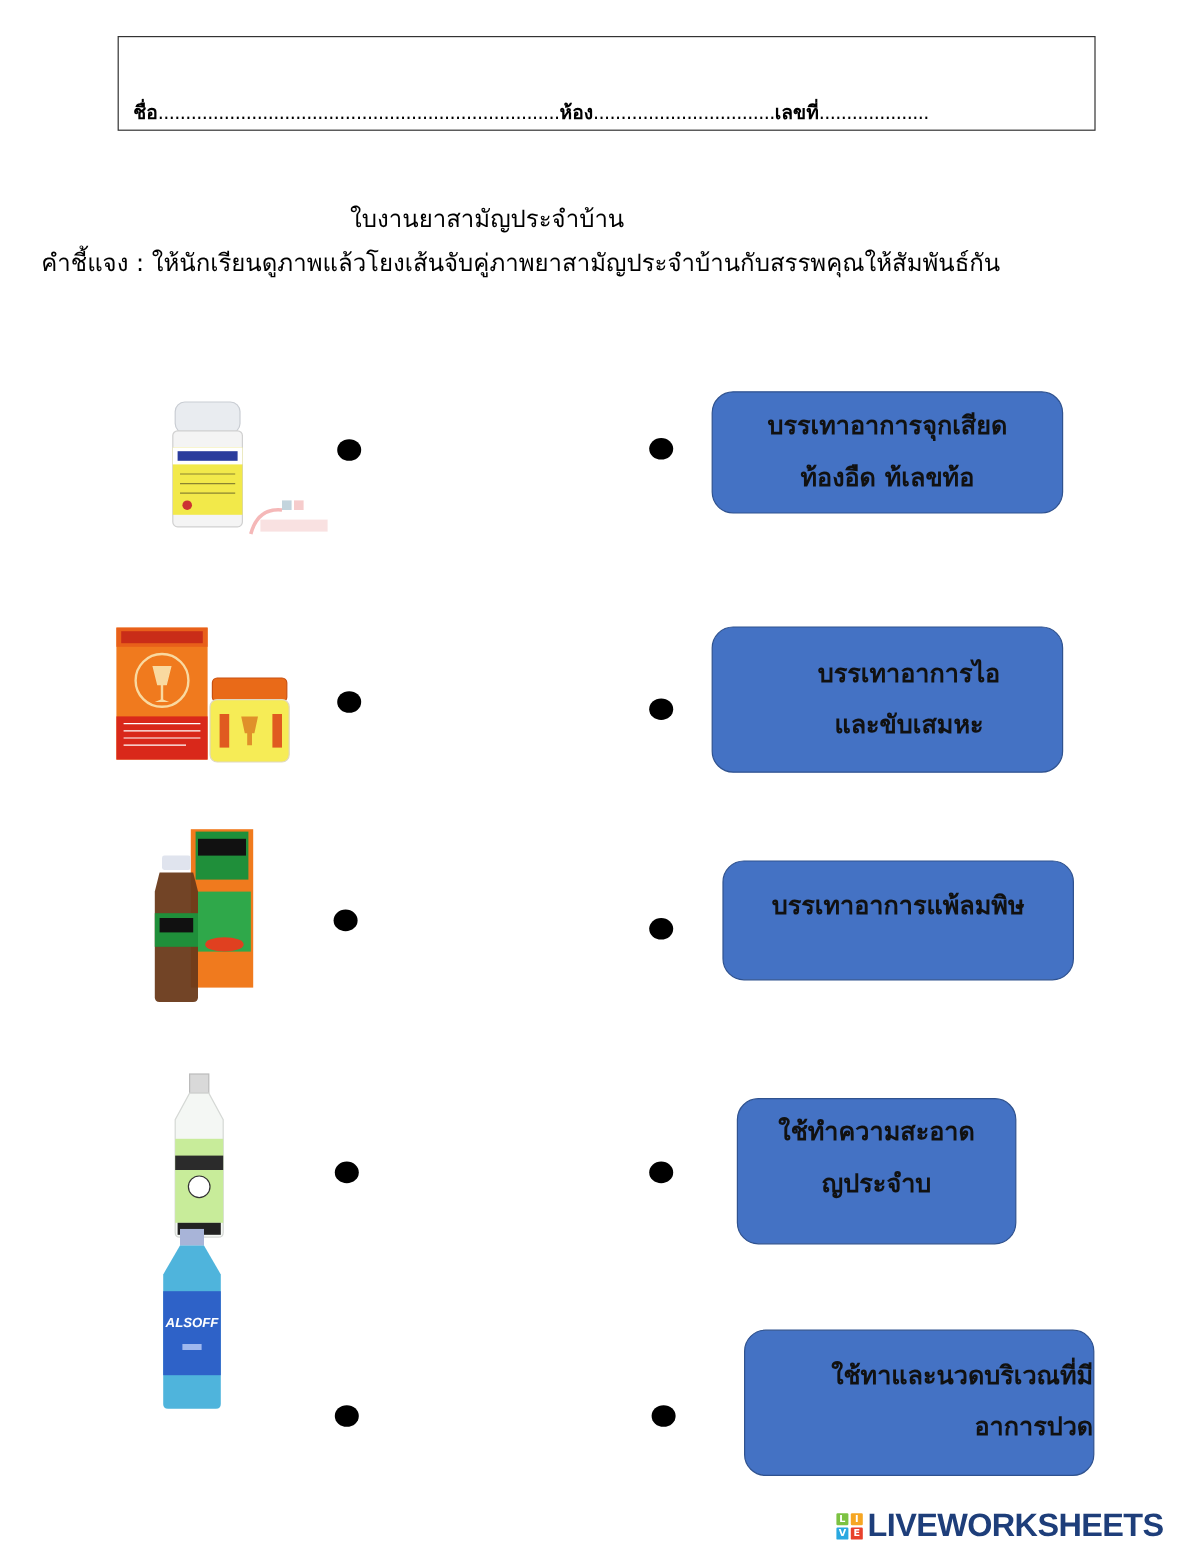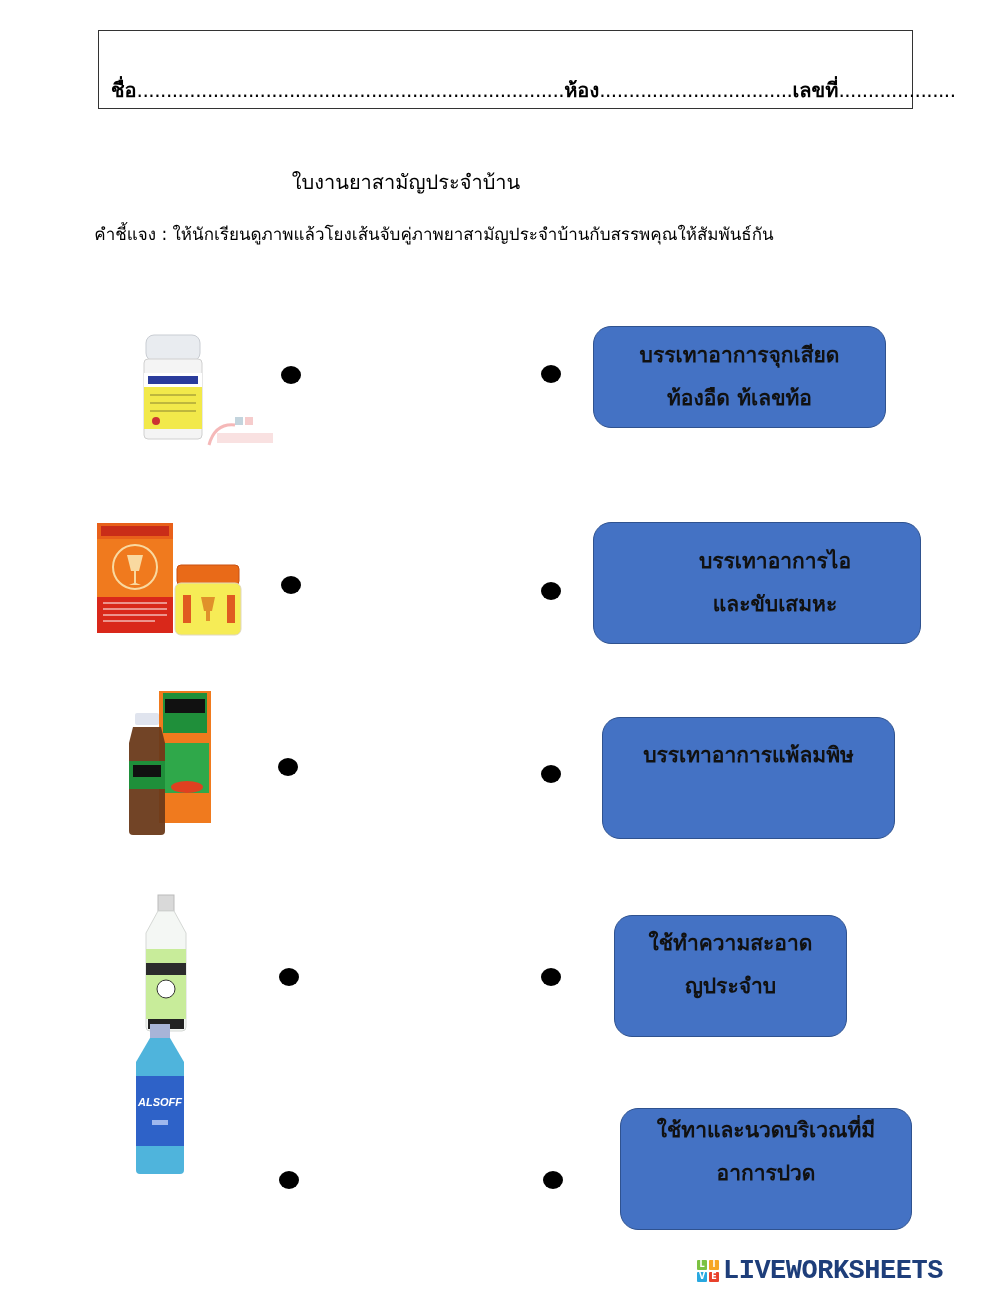--- a/index.html
+++ b/index.html
@@ -1,37 +1,37 @@
 <!DOCTYPE html>
 <html><head>
 <meta charset="utf-8">
 <style>
   * { box-sizing: border-box; margin: 0; padding: 0; }
   html, body { width: 1000px; height: 1291px; background: #ffffff; overflow: hidden; }
   body { position: relative; font-family: "DejaVu Sans", "Liberation Sans", sans-serif; color: #000; }
 
   .name-box { position: absolute; left: 98px; top: 30px; width: 815px; height: 79px; border: 1px solid #333; }
-  .name-line { position: absolute; left: 12px; bottom: 2px; font-size: 20px; font-weight: bold; white-space: nowrap; letter-spacing: 0; }
+  .name-line { position: absolute; left: 12px; bottom: 2px; font-size: 16px; font-weight: bold; white-space: nowrap; letter-spacing: 0; }
   .name-line .dots { font-weight: normal; letter-spacing: -0.5px; }
 
   .title { position: absolute; top: 166px; left: 0; width: 812px; text-align: center; font-size: 20px; }
-  .instruction { position: absolute; top: 220px; left: 0; width: 868px; text-align: center; font-size: 17px; }
+  .instruction { position: absolute; top: 203px; left: 0; width: 868px; text-align: center; font-size: 20px; }
 
   .product { position: absolute; }
   .dot { position: absolute; width: 20px; height: 18px; border-radius: 50%; background: #000; }
 
   .answer-box { position: absolute; background: #4472c4; border: 1.5px solid #2f528f; border-radius: 18px;
     display: flex; flex-direction: column; align-items: center; justify-content: center; text-align: center;
     font-size: 21px; font-weight: bold; color: #111; line-height: 1.0; }
   .answer-box span { display: block; margin: 11px 0; }
 
   .logo { position: absolute; left: 697px; top: 1256px; display: flex; align-items: center; }
   .logo-grid { display: grid; grid-template-columns: 10px 10px; grid-template-rows: 10px 10px; gap: 2px; margin-right: 4px; }
   .logo-grid div { font-size: 8px; font-weight: bold; color: #fff; text-align: center; line-height: 10px; border-radius: 1px; }
-  .logo-text { font-size: 27px; font-weight: bold; color: #1e3e7a; letter-spacing: -0.5px; font-family: Liberation Mono, monospace; }
+  .logo-text { font-size: 27px; font-weight: bold; color: #1e3e7a; letter-spacing: -0.5px; font-family: Liberation Sans, sans-serif; }
 </style>
 </head>
 <body>
 
 <div class="name-box">
   <div class="name-line">
     <span>ชื่อ</span><span class="dots">.........................................................................</span><span>ห้อง</span><span class="dots">.................................</span><span>เลขที่</span><span class="dots">....................</span>
   </div>
 </div>
 
@@ -124,32 +124,32 @@
 <div class="dot" style="left:541px;top:365px;"></div>
 <div class="dot" style="left:541px;top:582px;"></div>
 <div class="dot" style="left:541px;top:765px;"></div>
 <div class="dot" style="left:541px;top:968px;"></div>
 <div class="dot" style="left:543px;top:1171px;"></div>
 
 <div class="answer-box" style="left:593px;top:326px;width:293px;height:102px;">
   <span>บรรเทาอาการจุกเสียด</span>
   <span>ท้องอืด ท้เลขท้อ</span>
 </div>
-<div class="answer-box" style="left:593px;top:522px;width:328px;height:122px;padding-left:36px;">
+<div class="answer-box" style="left:593px;top:522px;width:293px;height:122px;padding-left:36px;">
   <span>บรรเทาอาการไอ</span>
   <span>และขับเสมหะ</span>
 </div>
-<div class="answer-box" style="left:602px;top:717px;width:293px;height:122px;justify-content:flex-start;padding-top:16px;">
+<div class="answer-box" style="left:602px;top:717px;width:293px;height:100px;justify-content:flex-start;padding-top:16px;">
   <span>บรรเทาอาการแพ้ลมพิษ</span>
 </div>
 <div class="answer-box" style="left:614px;top:915px;width:233px;height:122px;justify-content:flex-start;padding-top:6px;">
   <span>ใช้ทำความสะอาด</span>
   <span>ญประจำบ</span>
 </div>
-<div class="answer-box" style="left:620px;top:1108px;width:292px;height:122px;justify-content:flex-start;padding-top:0;">
+<div class="answer-box" style="left:620px;top:1108px;width:292px;height:122px;justify-content:flex-start;padding-top:16px;align-items:flex-end;">
   <span>ใช้ทาและนวดบริเวณที่มี</span>
   <span>อาการปวด</span>
 </div>
 
 <div class="logo">
   <div class="logo-grid">
     <div style="background:#7cc242;">L</div>
     <div style="background:#f6a623;">I</div>
     <div style="background:#29a8e0;">V</div>
     <div style="background:#e8412c;">E</div>

